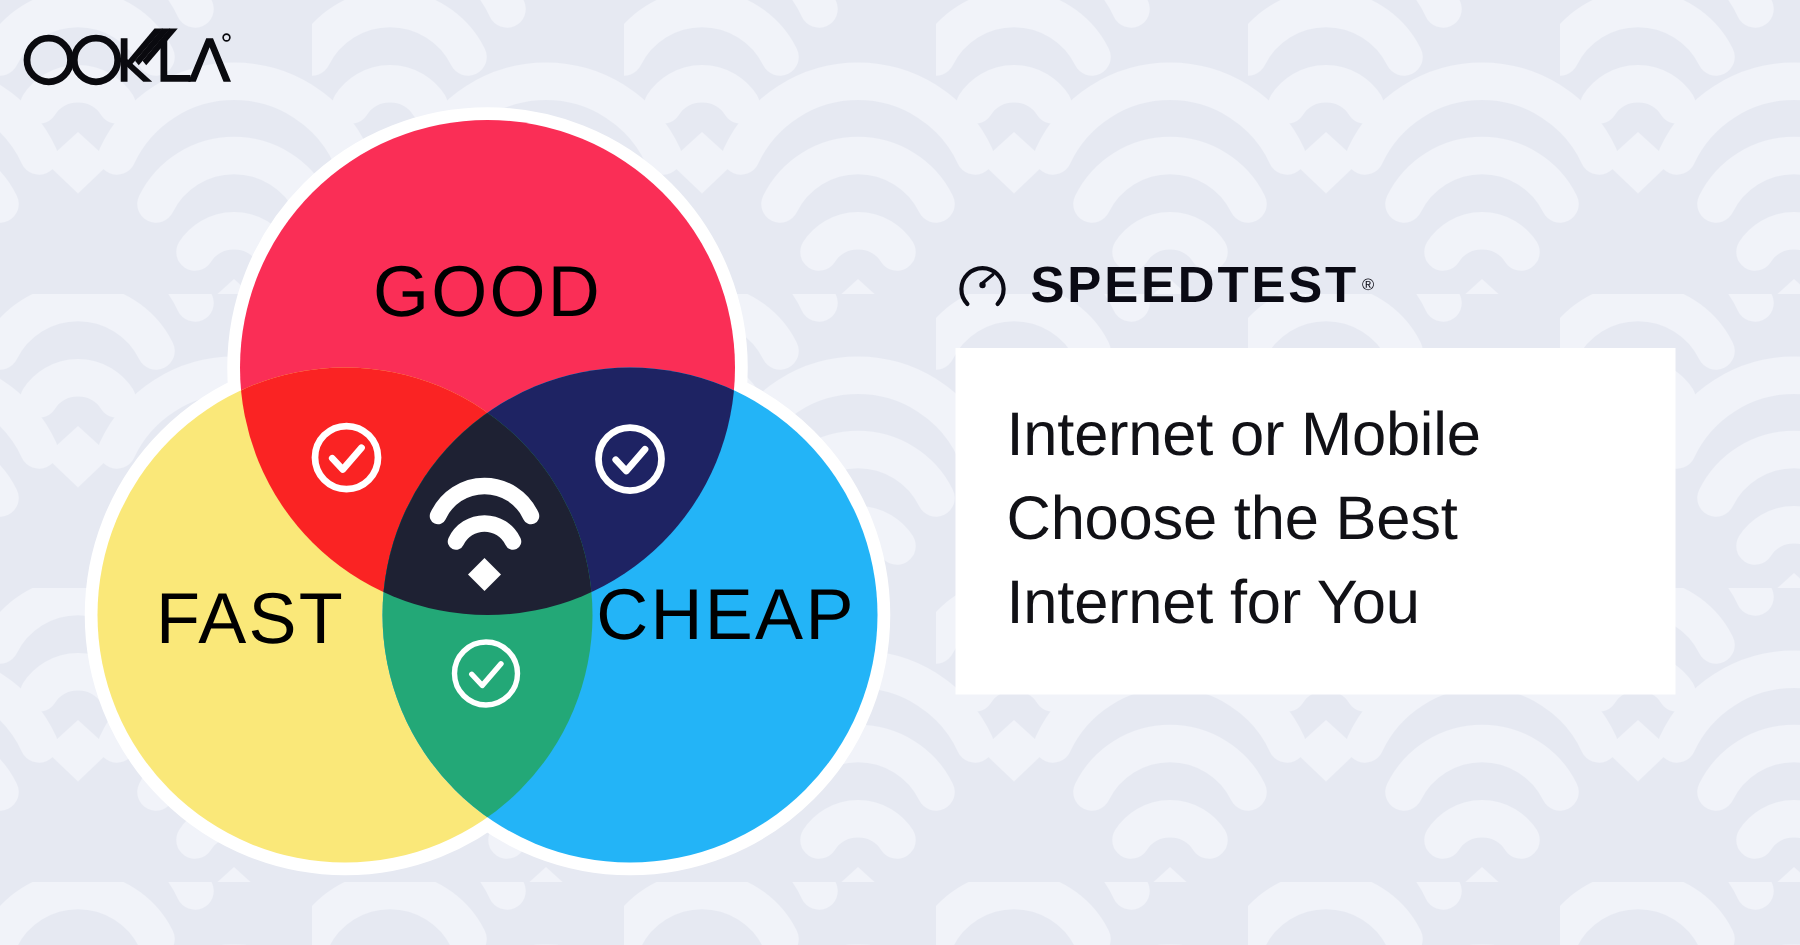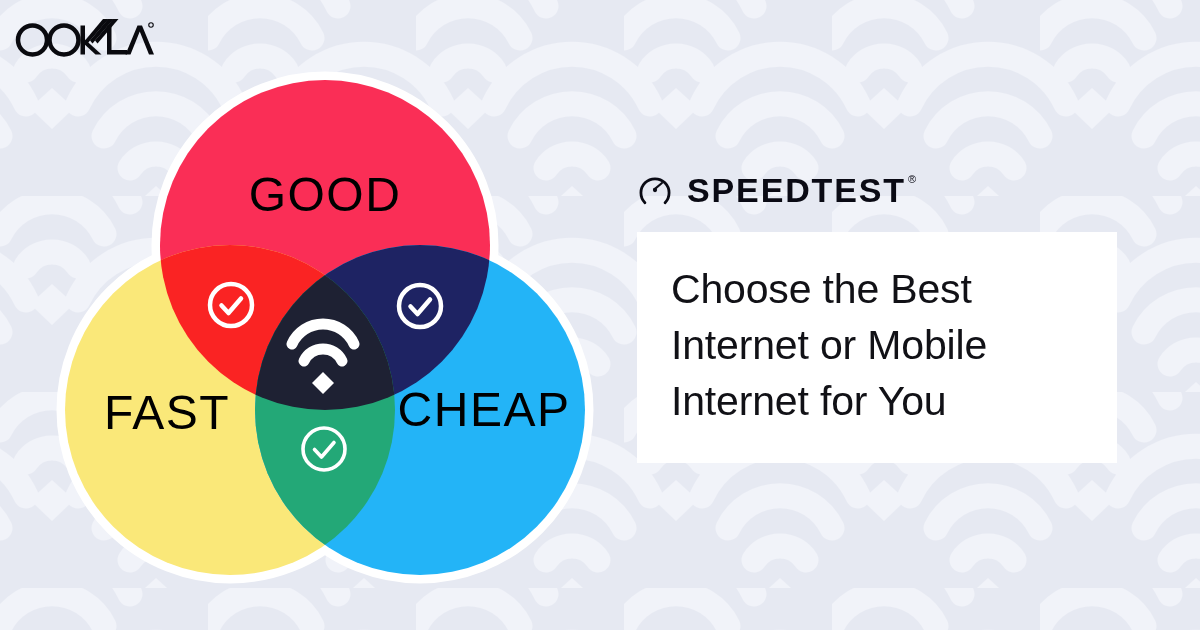--- a/index.html
+++ b/index.html
@@ -34,21 +34,21 @@
   #right-col {
     position:absolute; left:637px; top:168px;
     width:500px; z-index:4;
   }
   #speedtest-lockup {
     display:flex; align-items:center; gap:14px;
     height:44px; margin-bottom:20px;
   }
   #gauge-icon { flex:0 0 auto; }
   #speedtest-word {
-    display:flex; align-items:flex-start;
+    display:flex; align-items:center;
     font-size:34px; font-weight:bold;
     letter-spacing:0.055em; color:#0a0a14;
     line-height:1;
   }
   #speedtest-word .tm {
     font-size:11px; font-weight:normal;
     line-height:1; margin-left:2px; margin-top:1px;
   }
 
   #headline-card {
@@ -194,19 +194,19 @@
       <path d="M 21.2 21.2 L 30.5 13.4" stroke="#0a0a14" stroke-width="2.6" stroke-linecap="round"></path>
     </svg>
     <div id="speedtest-word">
       <span>SPEEDTEST</span>
       <span class="tm">®</span>
     </div>
   </div>
 
   <div id="headline-card">
     <h1 id="headline">
+      <span class="ln">Internet or Mobile</span>
       <span class="ln">Choose the Best</span>
-      <span class="ln">Internet or Mobile</span>
       <span class="ln">Internet for You</span>
     </h1>
   </div>
 
 </div>
 
 </body></html>

